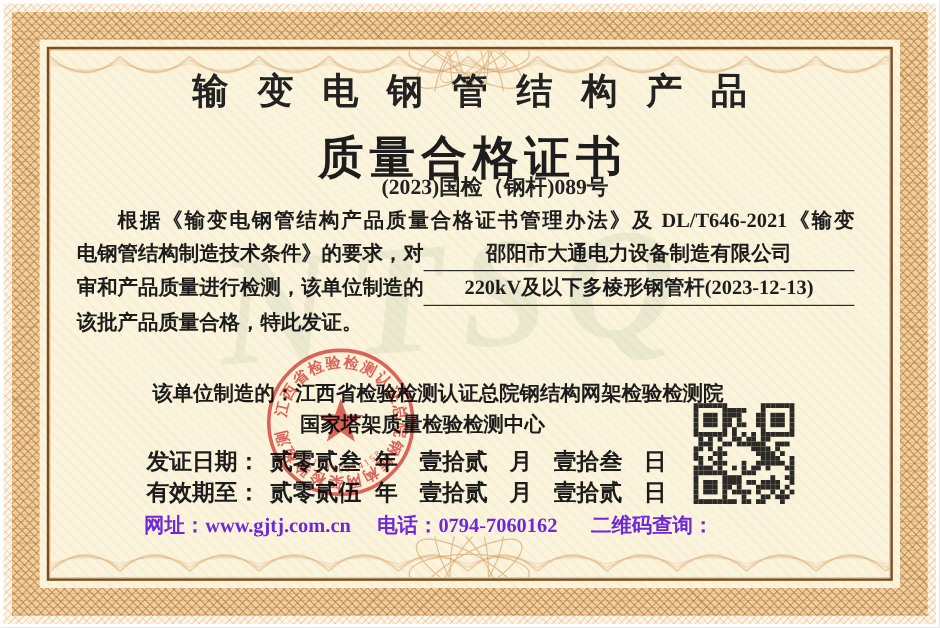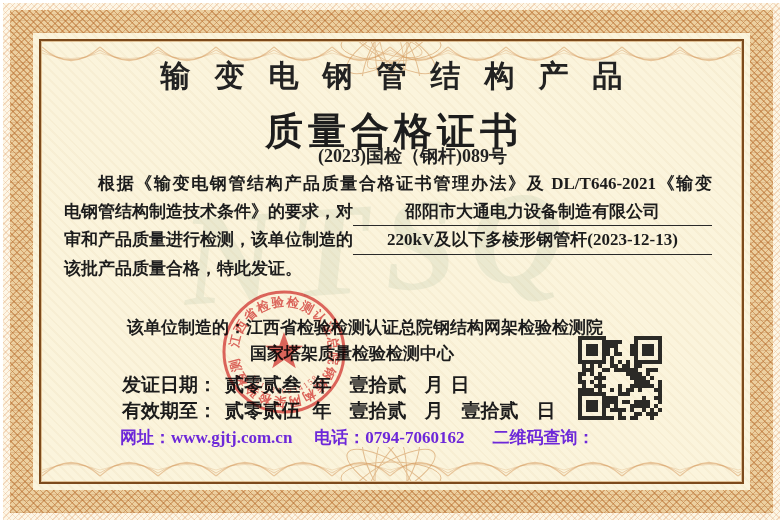--- a/index.html
+++ b/index.html
@@ -132,20 +132,21 @@
       <span>该单位制造的：</span><span>江西省检验检测认证总院钢结构网架检验检测院</span>
     </div>
     <div class="inspect2">国家塔架质量检验检测中心</div>
 
     <div class="daterow" style="top:330px">
       <span class="lab">发证日期：</span>
       <span class="vy">贰零贰叁</span>
       <span class="unit">年</span>
       <span class="vm">壹拾贰</span>
       <span class="unit">月</span>
+      <span class="vd">壹拾叁</span>
       <span class="unit">日</span>
     </div>
     <div class="daterow" style="top:356px">
       <span class="lab">有效期至：</span>
       <span class="vy">贰零贰伍</span>
       <span class="unit">年</span>
       <span class="vm">壹拾贰</span>
       <span class="unit">月</span>
       <span class="vd">壹拾贰</span>
       <span class="unit">日</span>

